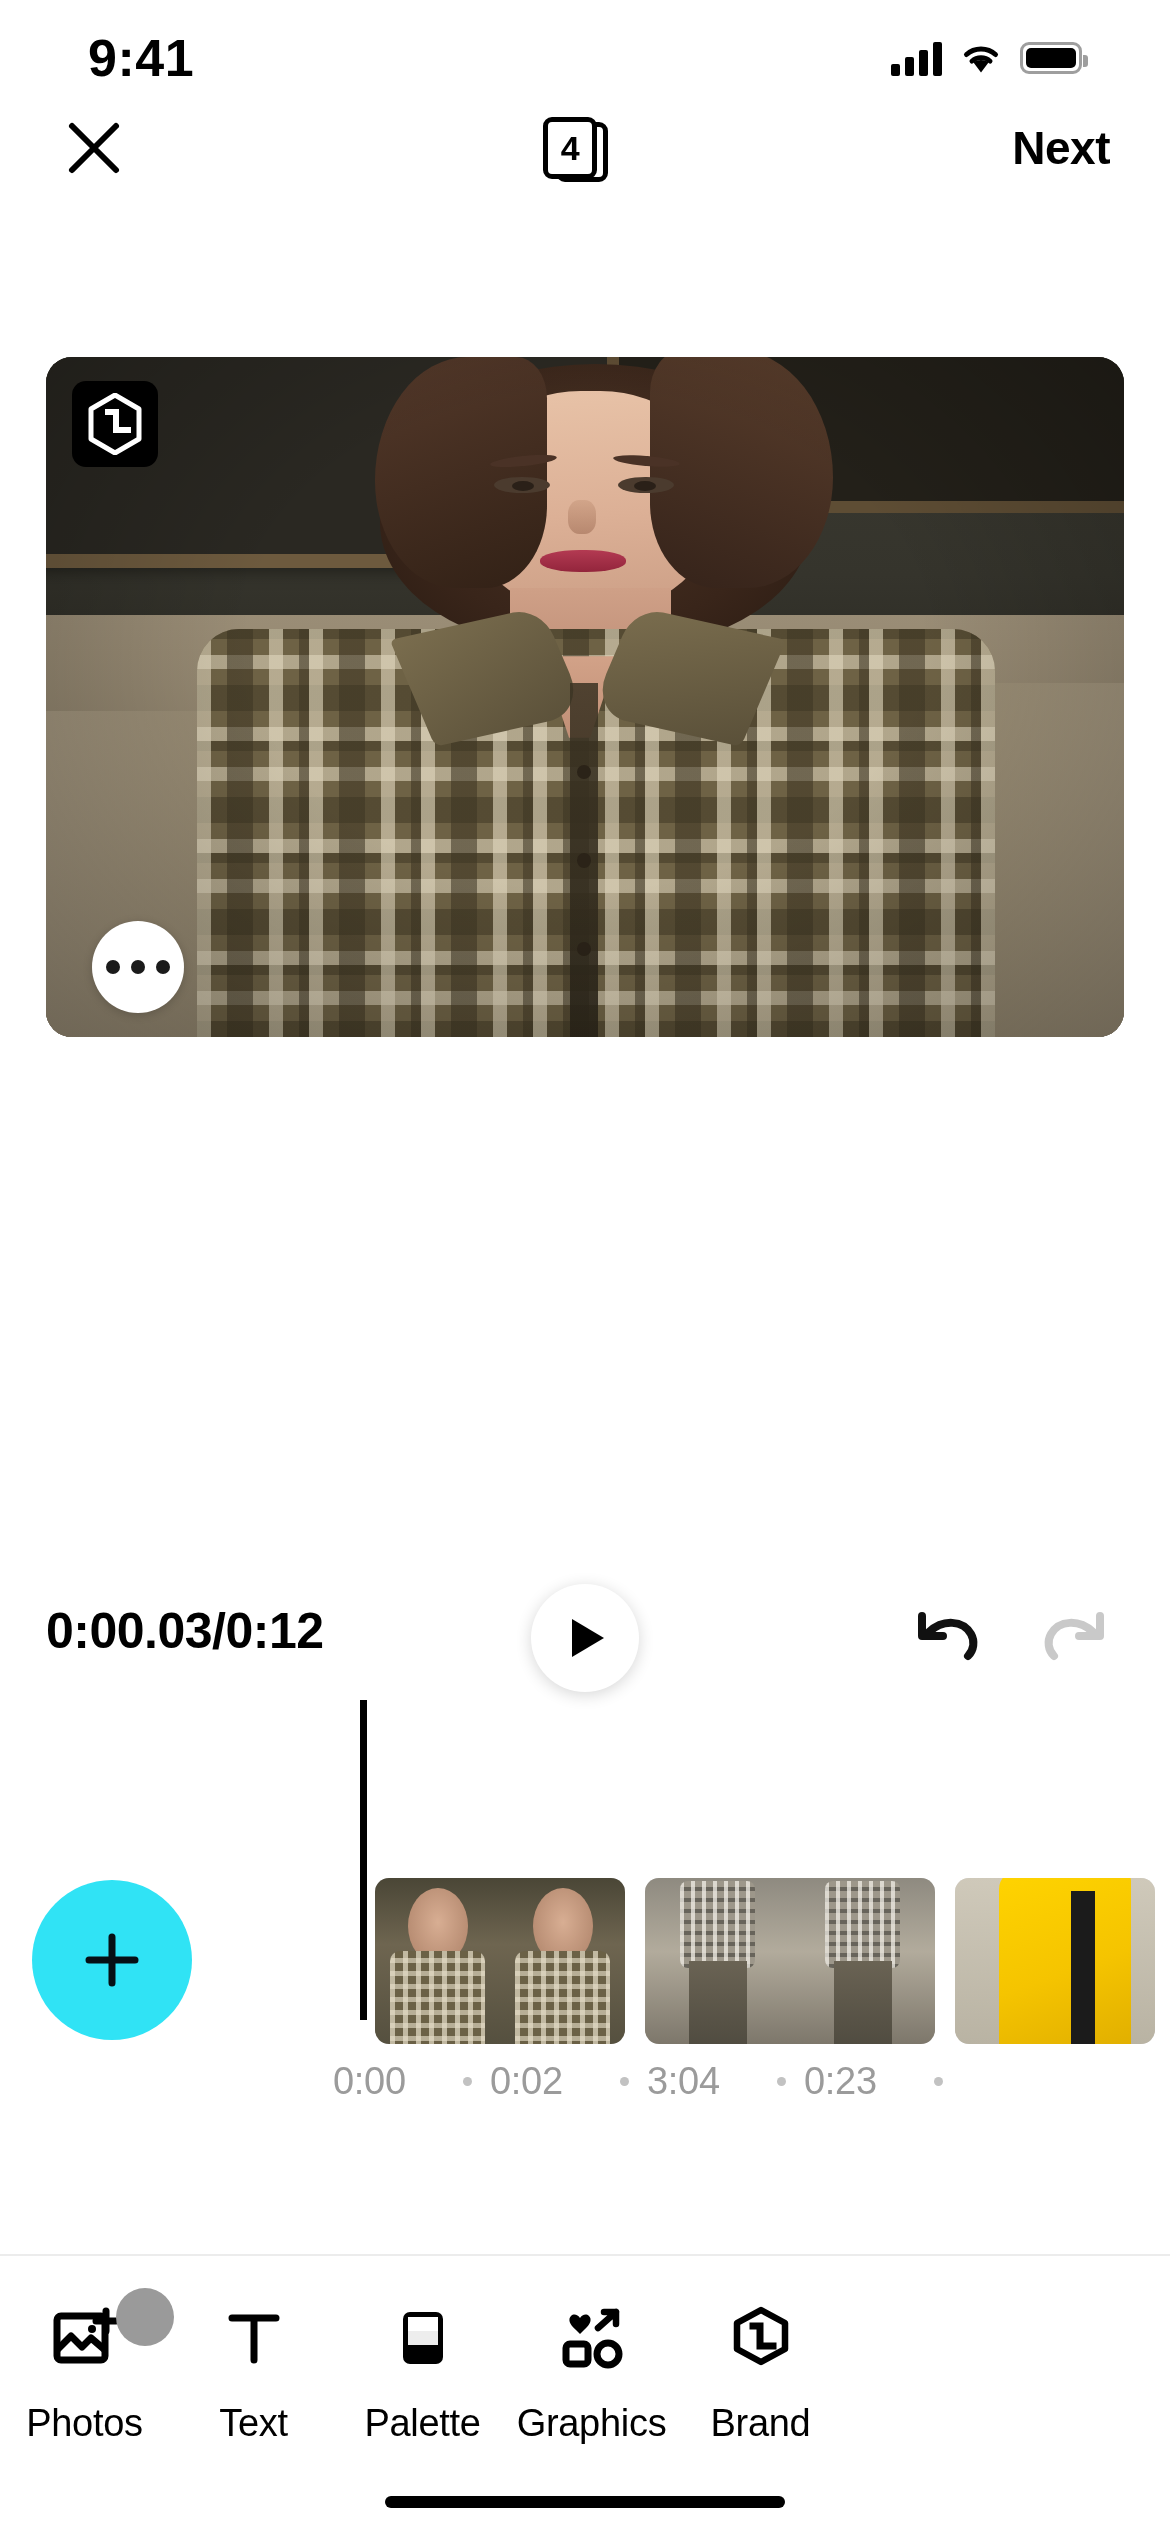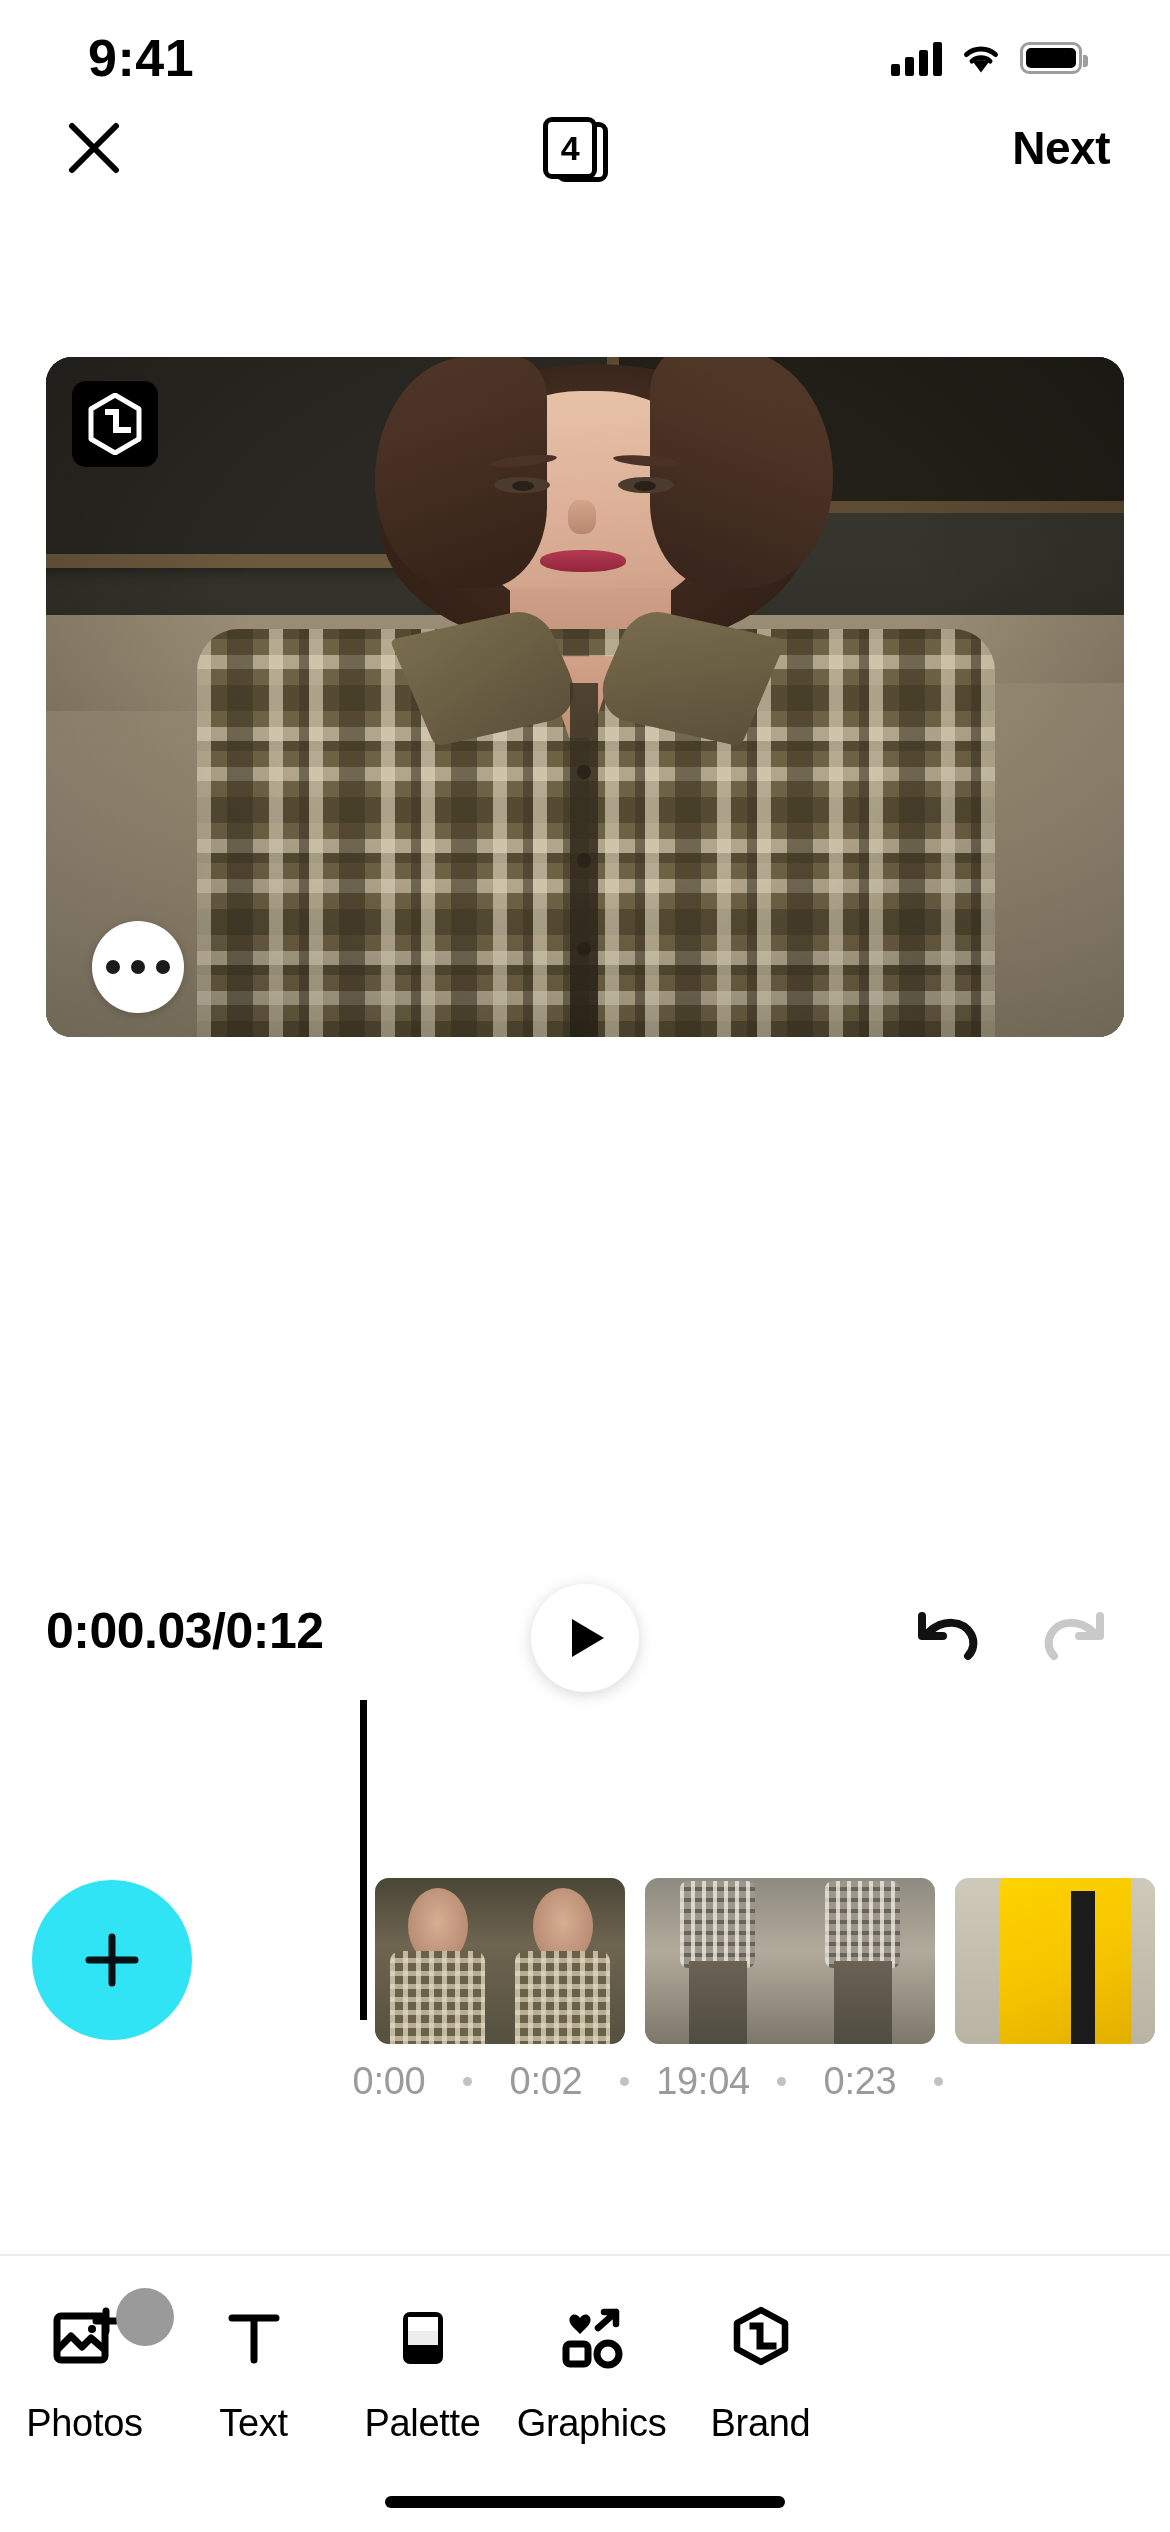--- a/index.html
+++ b/index.html
@@ -272,21 +272,21 @@
   .tC::before { content:""; position:absolute; left:22%; top:-4%; width:66%; height:108%;
     background:linear-gradient(160deg,#FFD400 0%,#F5C400 55%,#E0AE00 100%);
     border-radius:18px 10px 0 0; }
   .tC::after { content:""; position:absolute; left:58%; top:8%; width:12%; height:92%;
     background:#1b1b1b; }
 
   .ruler {
     position:absolute; left:0; top:360px; width:1170px; height:60px;
   }
   .ruler-inner { position:absolute; left:333px; top:0; display:flex; align-items:center; }
-  .tick-label { font-size:38px; color:#9b9b9b; width:112px; text-align:center;
+  .tick-label { font-size:38px; color:#9b9b9b; width:112px; text-align:left;
     font-weight:400; letter-spacing:-0.3px; }
   .tick-dot { width:9px; height:9px; border-radius:50%; background:#c2c2c2; margin:0 18px; }
 
   
   .toolbar-sep { position:absolute; left:0; top:2254px; width:1170px; height:2px;
     background:#ececec; }
   .toolbar {
     position:absolute; left:0; top:2256px; width:1170px; height:210px;
     display:flex; align-items:flex-start; padding:44px 0 0 0;
     background:#fff; overflow:hidden;
@@ -447,21 +447,21 @@
         <div class="thumb tC"></div>
       </div>
     </div>
 
     <div class="ruler">
       <div class="ruler-inner">
         <div class="tick-label">0:00</div>
         <div class="tick-dot"></div>
         <div class="tick-label">0:02</div>
         <div class="tick-dot"></div>
-        <div class="tick-label">19:04</div>
+        <div class="tick-label">3:04</div>
         <div class="tick-dot"></div>
         <div class="tick-label">0:23</div>
         <div class="tick-dot"></div>
       </div>
     </div>
   </div>
 
   <div class="toolbar-sep"></div>
   <div class="toolbar">
 

